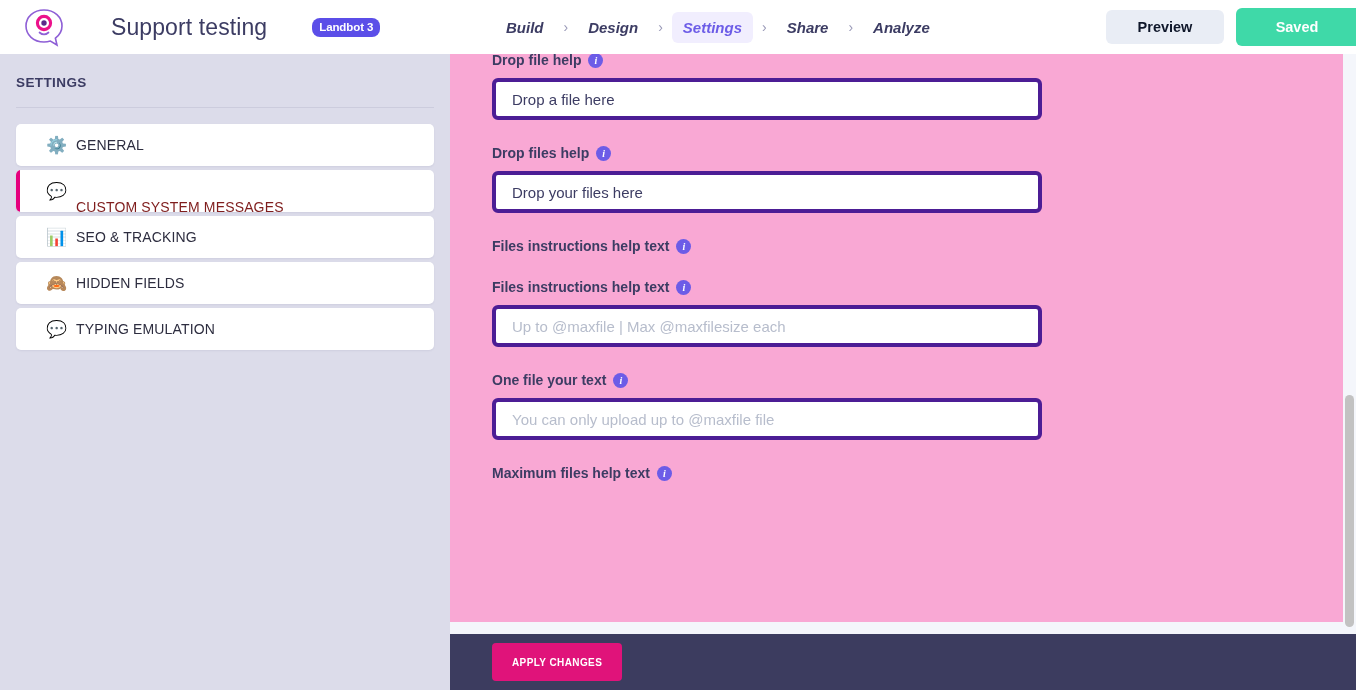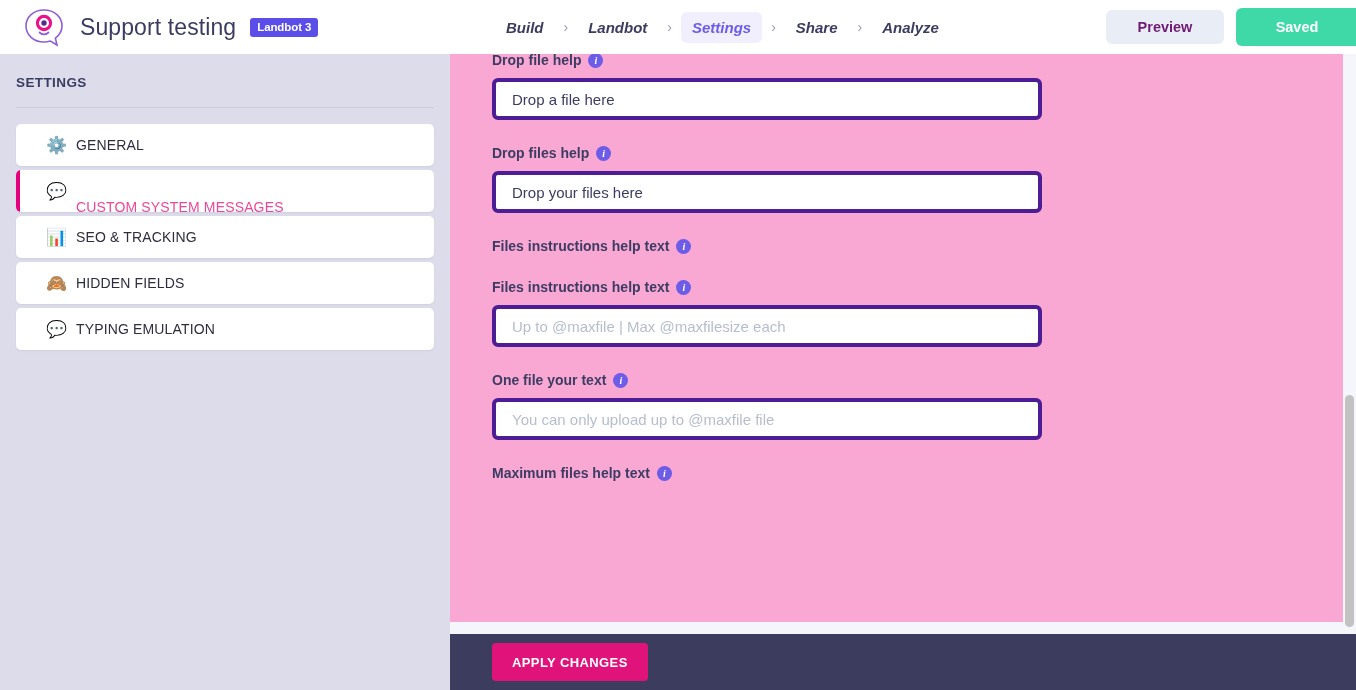--- a/index.html
+++ b/index.html
@@ -29,20 +29,21 @@
     display: flex;
     align-items: center;
     z-index: 30;
   }
 
   .brand {
     display: flex;
     align-items: center;
     padding-left: 22px;
     flex: 0 0 auto;
+    gap: 31px;
   }
 
   .logo-icon {
     width: 44px;
     height: 44px;
     flex: 0 0 44px;
     display: block;
   }
 
   .brand-title {
@@ -53,21 +54,21 @@
     letter-spacing: 0.1px;
     white-space: nowrap;
   }
 
   .brand-badge {
     margin-left: 14px;
     background: #5b4ee8;
     color: #ffffff;
     font-size: 11.5px;
     font-weight: bold;
-    border-radius: 3px;
+    border-radius: 8px;
     padding: 3px 7px 4px 7px;
     letter-spacing: -0.1px;
     white-space: nowrap;
   }
 
   .nav {
     position: absolute;
     left: 495px;
     top: 0;
     height: 54px;
@@ -105,21 +106,21 @@
     top: 0;
     height: 54px;
     display: flex;
     align-items: center;
     gap: 12px;
     padding-right: 0px;
   }
 
   .btn-preview {
     background: #e9edf5;
-    color: #701a75;
+    color: #0f172a;
     font-size: 14.5px;
     font-weight: bold;
     border: none;
     border-radius: 6px;
     width: 118px;
     height: 34px;
     cursor: pointer;
     font-family: inherit;
   }
 
@@ -193,21 +194,21 @@
   }
 
   .side-item.active::before {
     content: "";
     position: absolute;
     left: 0; top: 0; bottom: 0;
     width: 4px;
     background: #e5007d;
   }
 
-  .side-item.active .label { color: #ec4899; margin-top: 32px; }
+  .side-item.active .label { color: #7f1d1d; margin-top: 32px; }
 
   
   .content {
     position: absolute;
     top: 42px;
     left: 450px;
     width: 964px;
     height: 580px;
     background: #f9a8d4;
     overflow: hidden;
@@ -298,21 +299,21 @@
     background: #3c3c5f;
     display: flex;
     align-items: center;
     padding-left: 42px;
     z-index: 25;
   }
 
   .btn-apply {
     background: #e0137a;
     color: #ffffff;
-    font-size: 13px;
+    font-size: 10px;
     font-weight: bold;
     letter-spacing: 0.4px;
     border: none;
     border-radius: 4px;
     height: 38px;
     padding: 0 20px;
     cursor: pointer;
     font-family: inherit;
   }
 </style>
@@ -330,21 +331,21 @@
         <circle cx="22" cy="18" r="2.7" fill="#5a2a8a"></circle>
         <path d="M17.5 27.5 Q22 31.4 26.5 27.5" fill="none" stroke="#8e5fd6" stroke-width="1.7" stroke-linecap="round"></path>
       </svg>
       <div class="brand-title">Support testing</div>
       <div class="brand-badge">Landbot 3</div>
     </div>
 
     <div class="nav">
       <div class="nav-item">Build</div>
       <span class="nav-sep">›</span>
-      <div class="nav-item">Landbot</div>
+      <div class="nav-item">Design</div>
       <span class="nav-sep">›</span>
       <div class="nav-item active">Settings</div>
       <span class="nav-sep">›</span>
       <div class="nav-item">Share</div>
       <span class="nav-sep">›</span>
       <div class="nav-item">Analyze</div>
     </div>
 
     <div class="header-actions">
       <button class="btn-preview">Preview</button>

